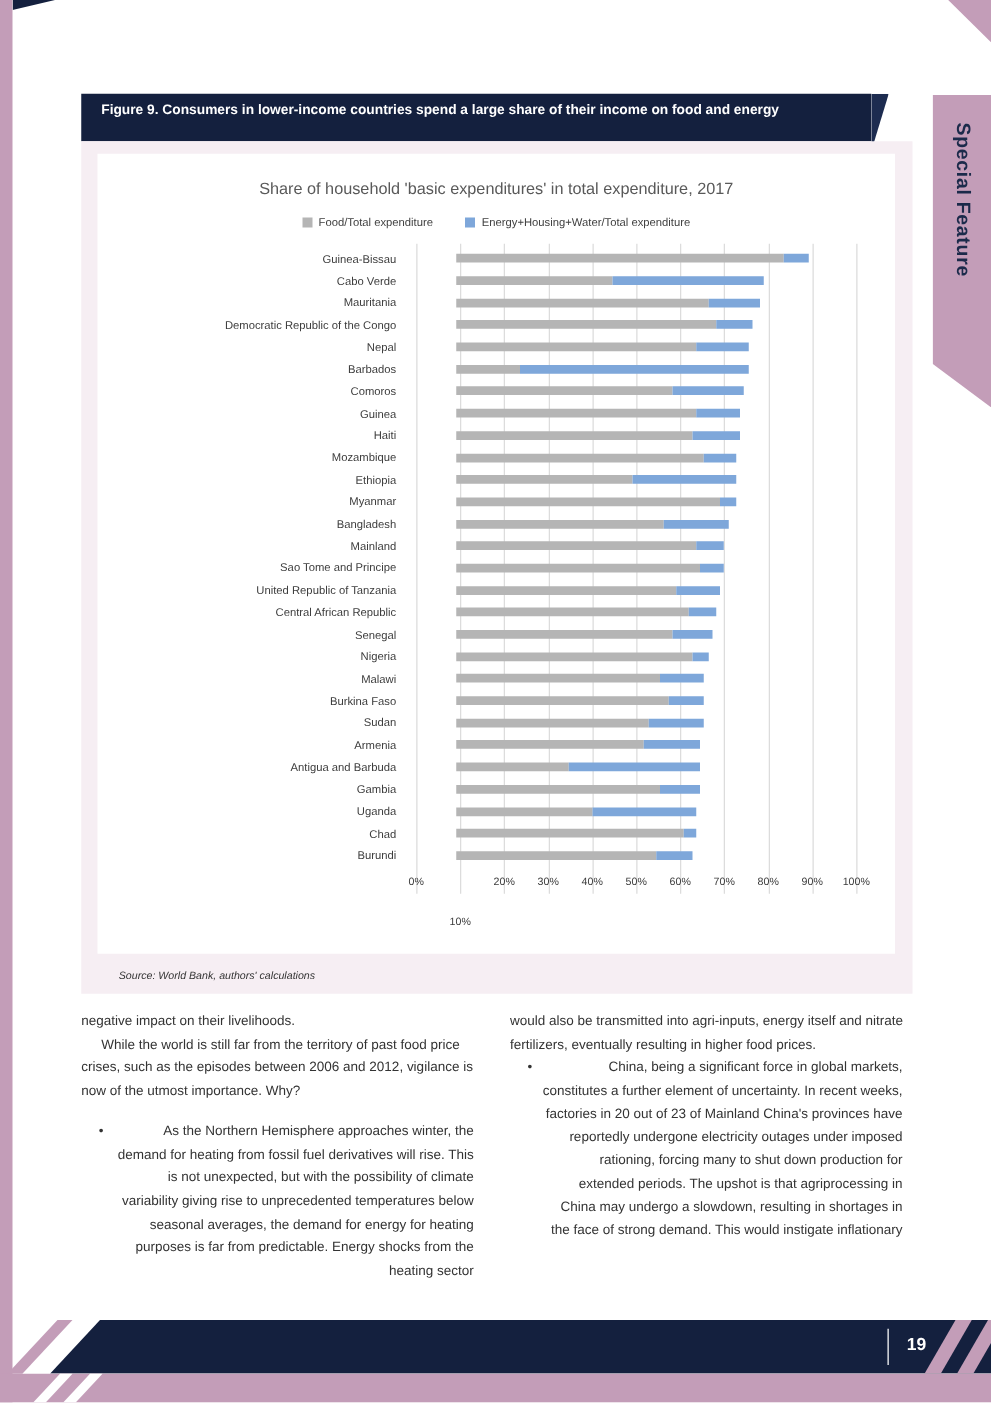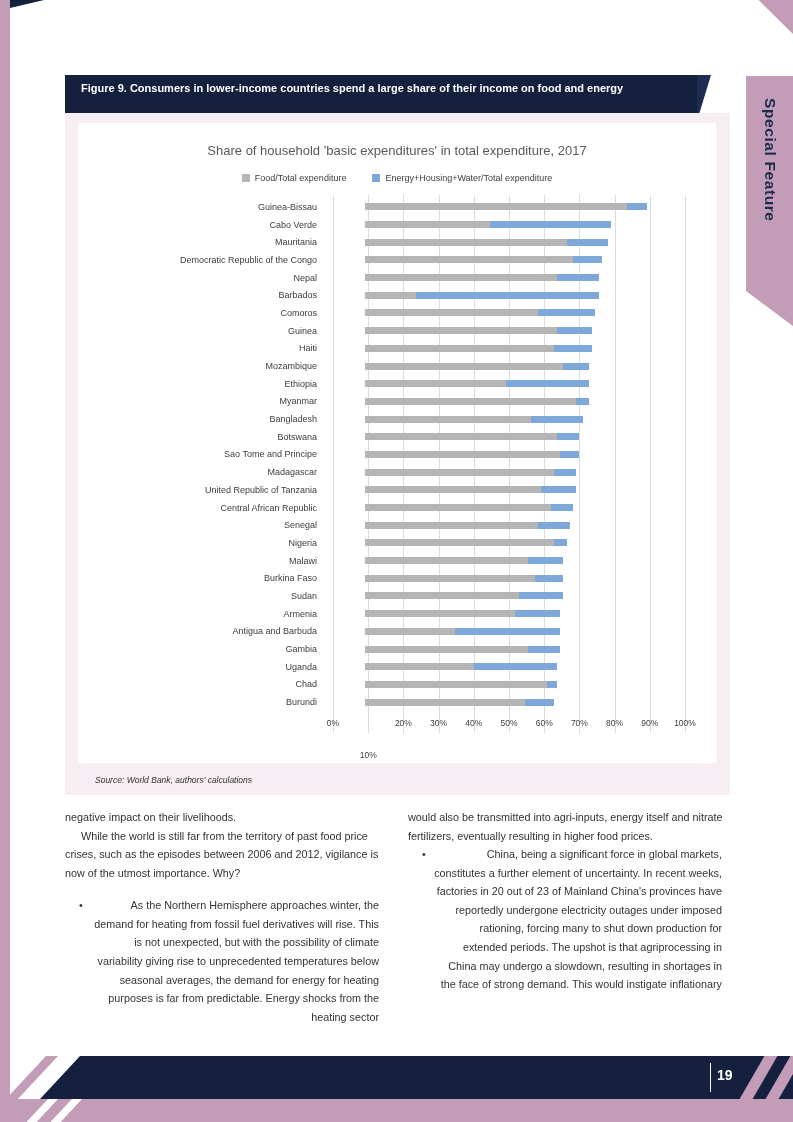--- a/index.html
+++ b/index.html
@@ -64,21 +64,21 @@
   .bullets li { padding-left:11px; position:relative; }
   .bullets li::before { content:"\2022"; position:absolute; left:0; }
 
   
   .footer { left:10px; top:1056px; width:783px; height:43px; background:#14203e;
             clip-path:polygon(70px 0,100% 0,100% 100%,30px 100%); }
   .footer .pub { position:absolute; right:95px; top:8px; text-align:right; color:#fff;margin-top:40px; }
   .footer .pub .line1 { font-size:10px; font-weight:bold; letter-spacing:.4px; }
   .footer .pub .line2 { font-size:9.5px; margin-top:2px; letter-spacing:.3px; }
   .footer .divider { position:absolute; right:82px; top:7px; width:1.5px; height:29px; background:#fff; }
-  .footer .pagenum { position:absolute; right:52px; top:11px; width:24px; text-align:left;
+  .footer .pagenum { position:absolute; right:52px; top:11px; width:24px; text-align:right;
                      color:#fff; font-size:14px; font-weight:bold; }
   .fstripe { position:absolute; top:0; height:43px; width:13px; background:#c39db8;
              transform:skewX(-30deg); }
   .fs1 { right:28px; } .fs2 { right:2px; }
   .mauve-slash { position:absolute; left:46px; top:1056px; width:12px; height:43px;
                  background:#c39db8; transform:skewX(-43deg); transform-origin:top left; }
   .bottom-band { left:0; top:1099px; width:793px; height:23px; background:#c39db8; }
   .bb-stripe { position:absolute; top:0; width:10px; height:23px; background:#fff;
                transform:skewX(-43deg); transform-origin:top left; }
   .bb1 { left:48px; } .bb2 { left:72px; }
@@ -211,38 +211,31 @@
             </div>
           </div>
           <div class="crow">
             <div class="clabel">Bangladesh</div>
             <div class="track">
               <div class="seg" style="width: 52%; background: rgb(181, 181, 181);"></div>
               <div class="seg" style="width: 16%; background: rgb(126, 167, 218);"></div>
             </div>
           </div>
           <div class="crow">
-            <div class="clabel">Botswana</div>
+            <div class="clabel">Mainland</div>
             <div class="track">
               <div class="seg" style="width: 60%; background: rgb(181, 181, 181);"></div>
               <div class="seg" style="width: 7%; background: rgb(126, 167, 218);"></div>
             </div>
           </div>
           <div class="crow">
             <div class="clabel">Sao Tome and Principe</div>
             <div class="track">
               <div class="seg" style="width: 61%; background: rgb(181, 181, 181);"></div>
               <div class="seg" style="width: 6%; background: rgb(126, 167, 218);"></div>
-            </div>
-          </div>
-          <div class="crow">
-            <div class="clabel">Madagascar</div>
-            <div class="track">
-              <div class="seg" style="width: 59%; background: rgb(181, 181, 181);"></div>
-              <div class="seg" style="width: 7%; background: rgb(126, 167, 218);"></div>
             </div>
           </div>
           <div class="crow">
             <div class="clabel">United Republic of Tanzania</div>
             <div class="track">
               <div class="seg" style="width: 55%; background: rgb(181, 181, 181);"></div>
               <div class="seg" style="width: 11%; background: rgb(126, 167, 218);"></div>
             </div>
           </div>
           <div class="crow">

